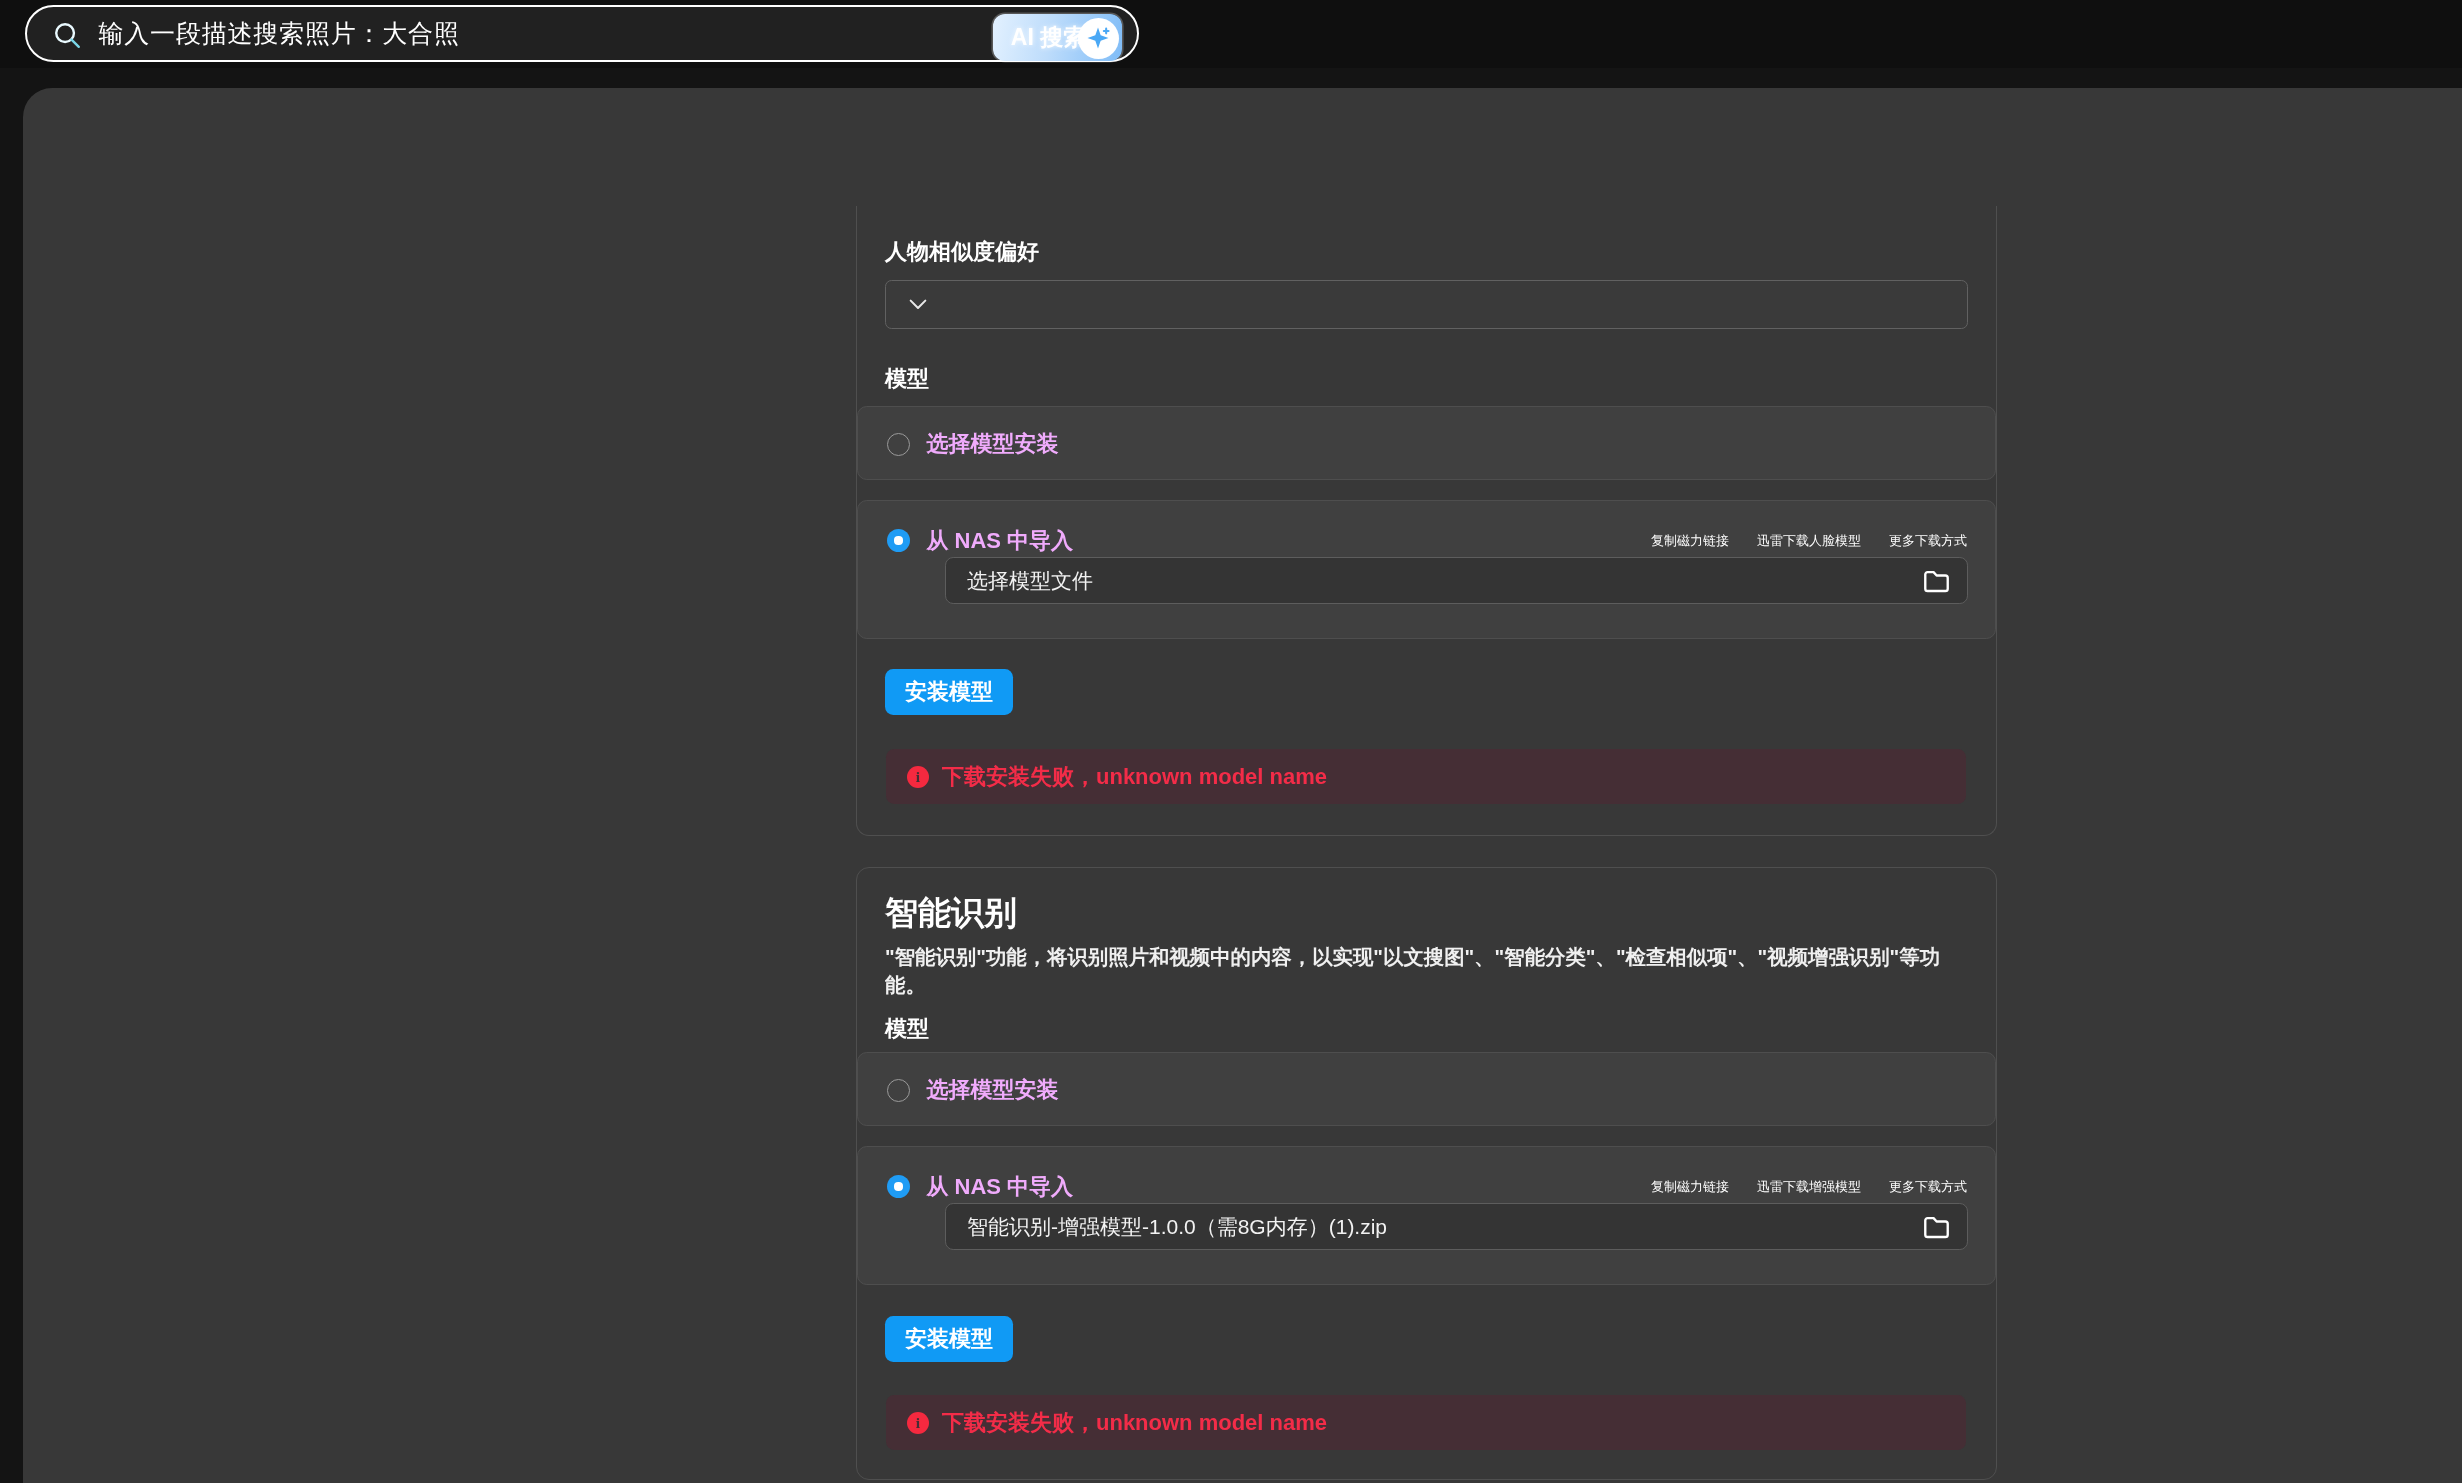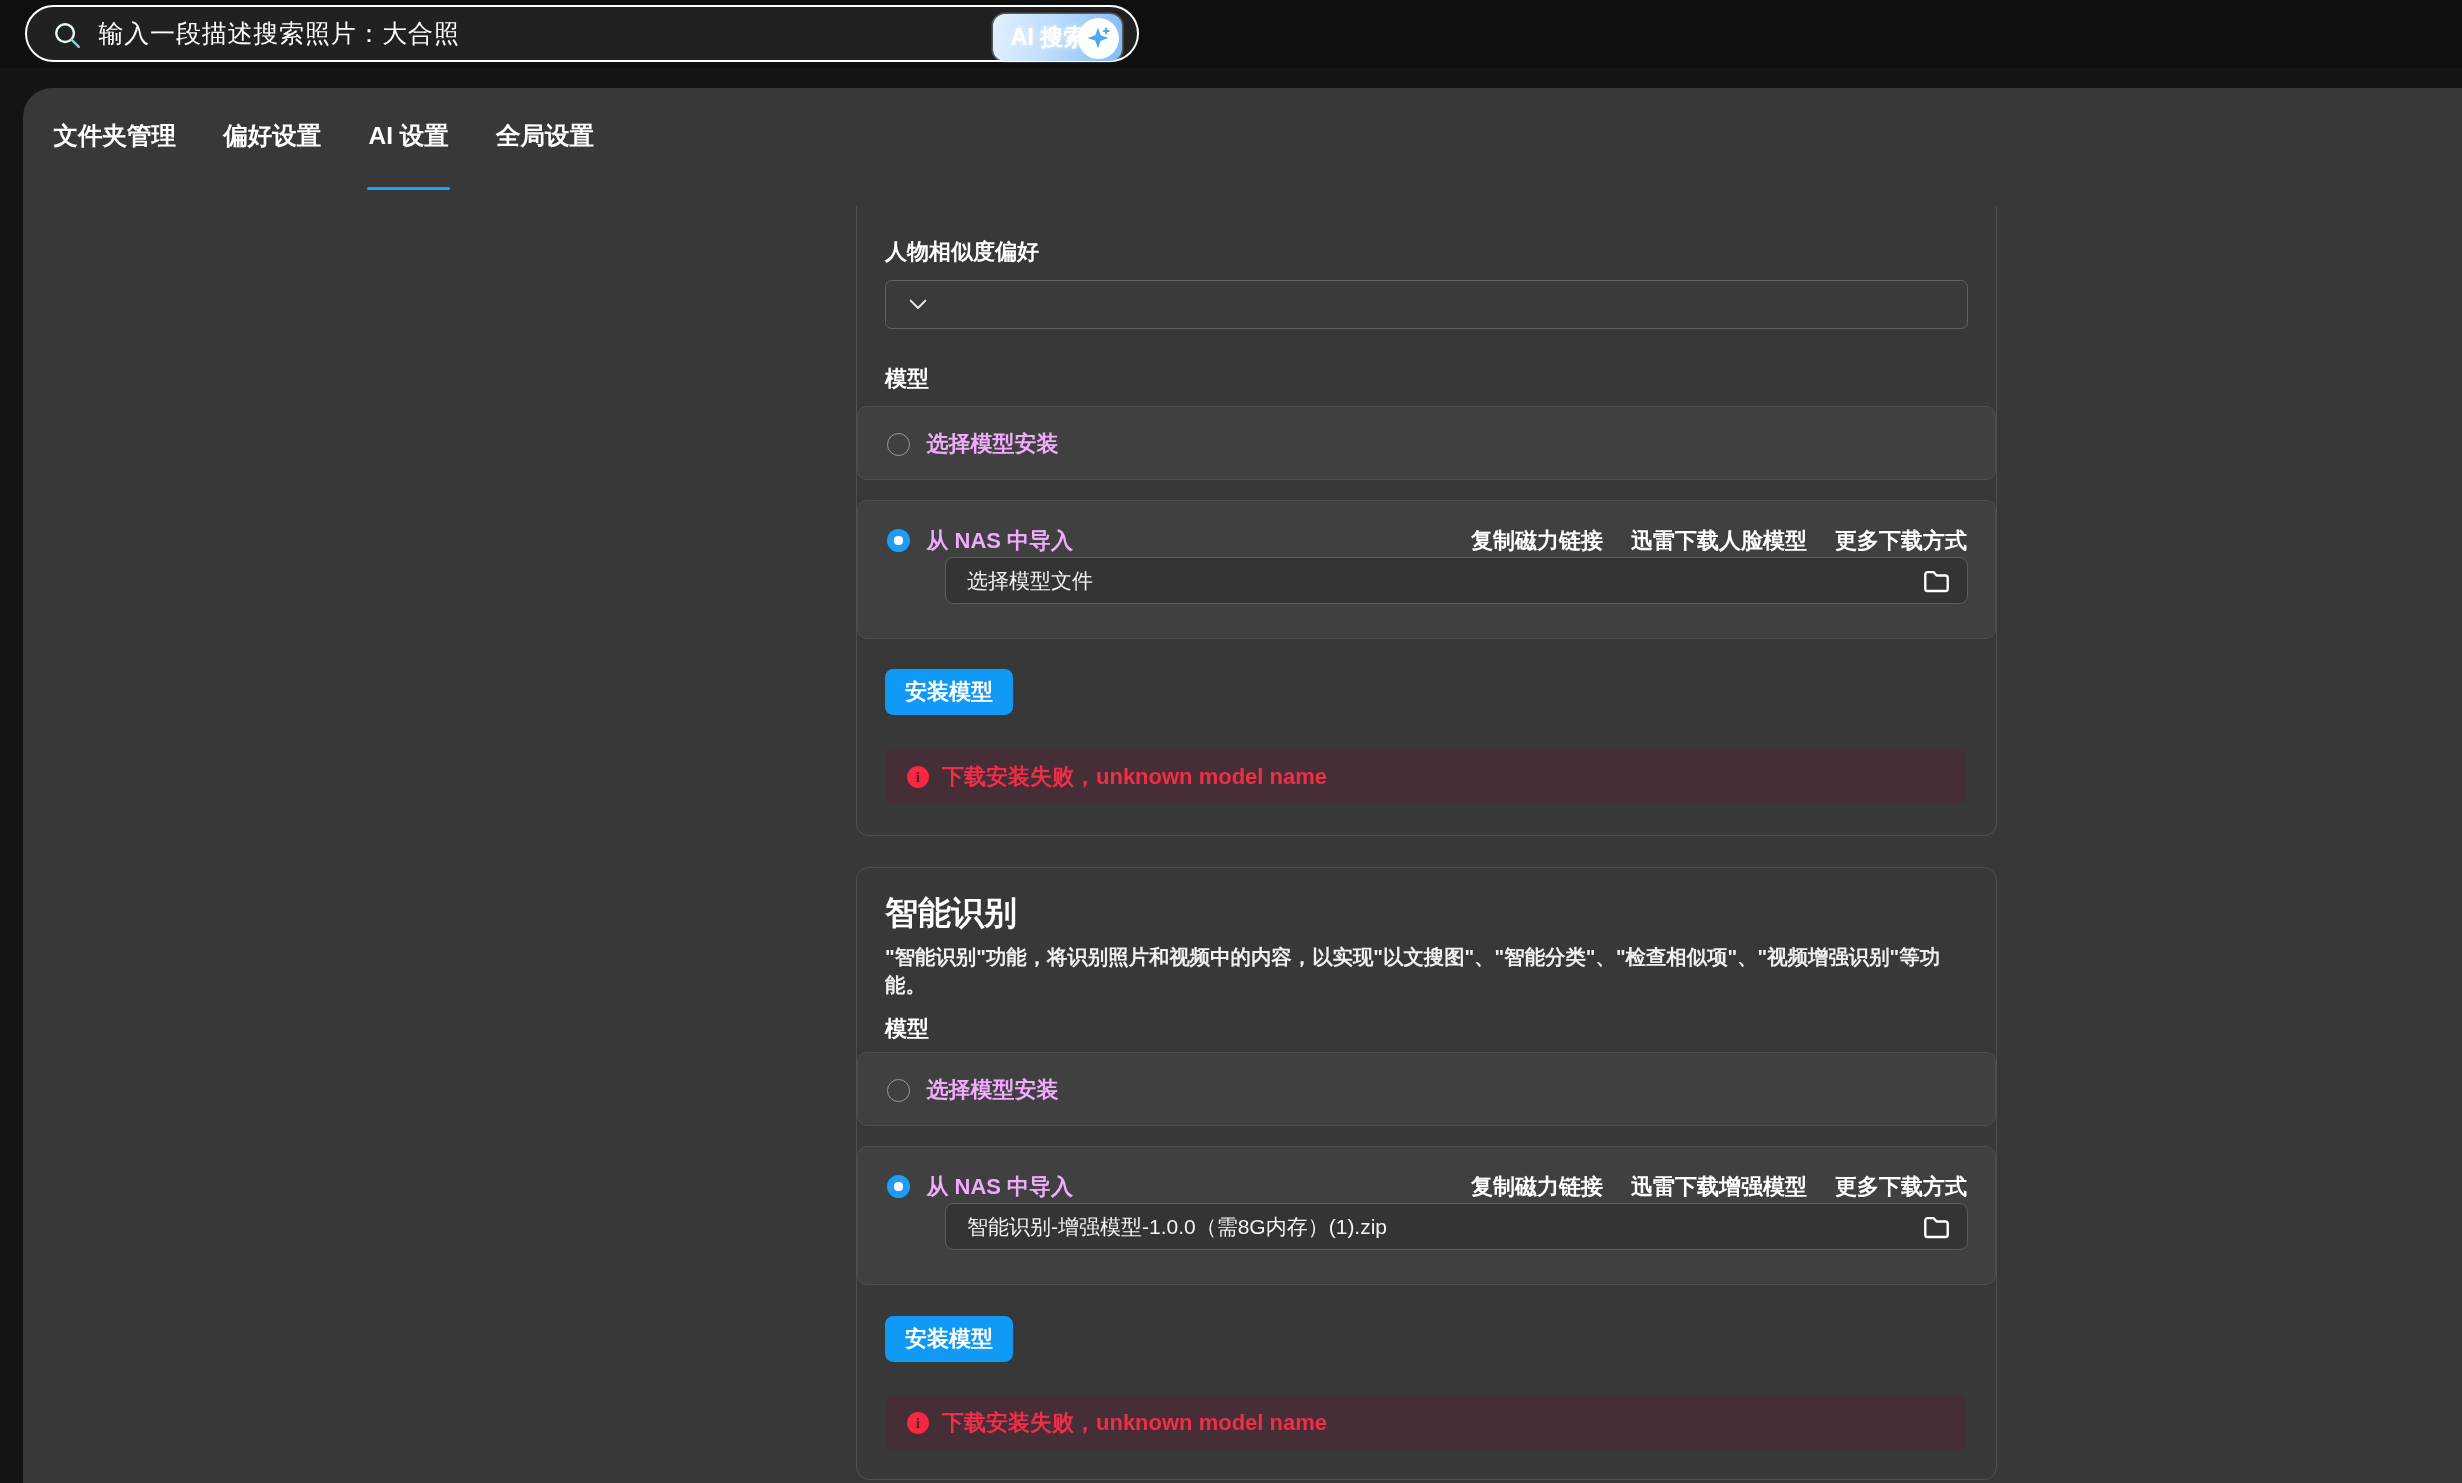--- a/index.html
+++ b/index.html
@@ -47,21 +47,21 @@
   .box-b{height:139px;padding-left:20px;}
   .radio-row{position:absolute;left:29px;top:0;height:74px;display:flex;align-items:center;gap:16.4px;}
   .box-b .radio-row{height:79px;}
   .radio{width:23px;height:23px;border-radius:50%;flex:0 0 auto;cursor:pointer;}
   .radio.off{border:1.6px solid #9a9a9a;background:transparent;}
   .radio.on{background:#1f9cf5;position:relative;}
   .radio.on::after{content:"";position:absolute;left:7.4px;top:7.4px;width:8.2px;height:8.2px;border-radius:50%;background:#ffffff;}
   .radio-label{color:#f0abfc;font-size:22px;font-weight:700;white-space:nowrap;}
 
   .links{position:absolute;right:28px;top:0;height:79px;display:flex;align-items:center;gap:28px;}
-  .link{color:#ffffff;font-size:22px;font-weight:700;cursor:pointer;white-space:nowrap;}
+  .link{color:#ffffff;font-size:13px;font-weight:400;cursor:pointer;white-space:nowrap;}
 
   .file-box{position:absolute;left:87px;right:27px;top:56px;height:47px;border:0.8px solid #5d5d5d;border-radius:8.2px;
     background:#343434;display:flex;align-items:center;padding:0 16.4px 0 21px;cursor:pointer;}
   .file-text{color:#f2f2f2;font-size:21px;flex:1;white-space:nowrap;overflow:hidden;}
   .folder-icon{width:29px;height:26px;flex:0 0 auto;}
 
   .install-btn{position:absolute;left:28px;width:128px;height:46px;border:none;border-radius:8.2px;background:#109af5;
     color:#ffffff;font-size:22px;font-weight:700;cursor:pointer;}
 
   .error-box{position:absolute;left:29px;right:30px;height:55px;border-radius:8.2px;background:#452e35;
@@ -91,26 +91,20 @@
           <svg width="28" height="28" viewBox="0 0 24 24">
             <path d="M12 3 L14.3 9.7 L21 12 L14.3 14.3 L12 21 L9.7 14.3 L3 12 L9.7 9.7 Z" fill="#4aa8f5"></path>
             <path d="M19 4 v4 M17 6 h4" stroke="#4aa8f5" stroke-width="1.8" stroke-linecap="round"></path>
           </svg>
         </span>
       </button>
     </div>
   </div>
 
   <div class="panel">
-    <div class="tab-row">
-      <div class="tab">文件夹管理</div>
-      <div class="tab">偏好设置</div>
-      <div class="tab active">AI 设置</div>
-      <div class="tab">全局设置</div>
-    </div>
 
     <div class="card card1">
       <div class="field-label" style="top:31px;">人物相似度偏好</div>
 
       <div class="select" style="top:74px;">
         <svg class="chevron" viewBox="0 0 22 14">
           <polyline points="2,2 11,11 20,2" fill="none" stroke="#e8e8e8" stroke-width="2.5" stroke-linecap="round" stroke-linejoin="round"></polyline>
         </svg>
       </div>
 

